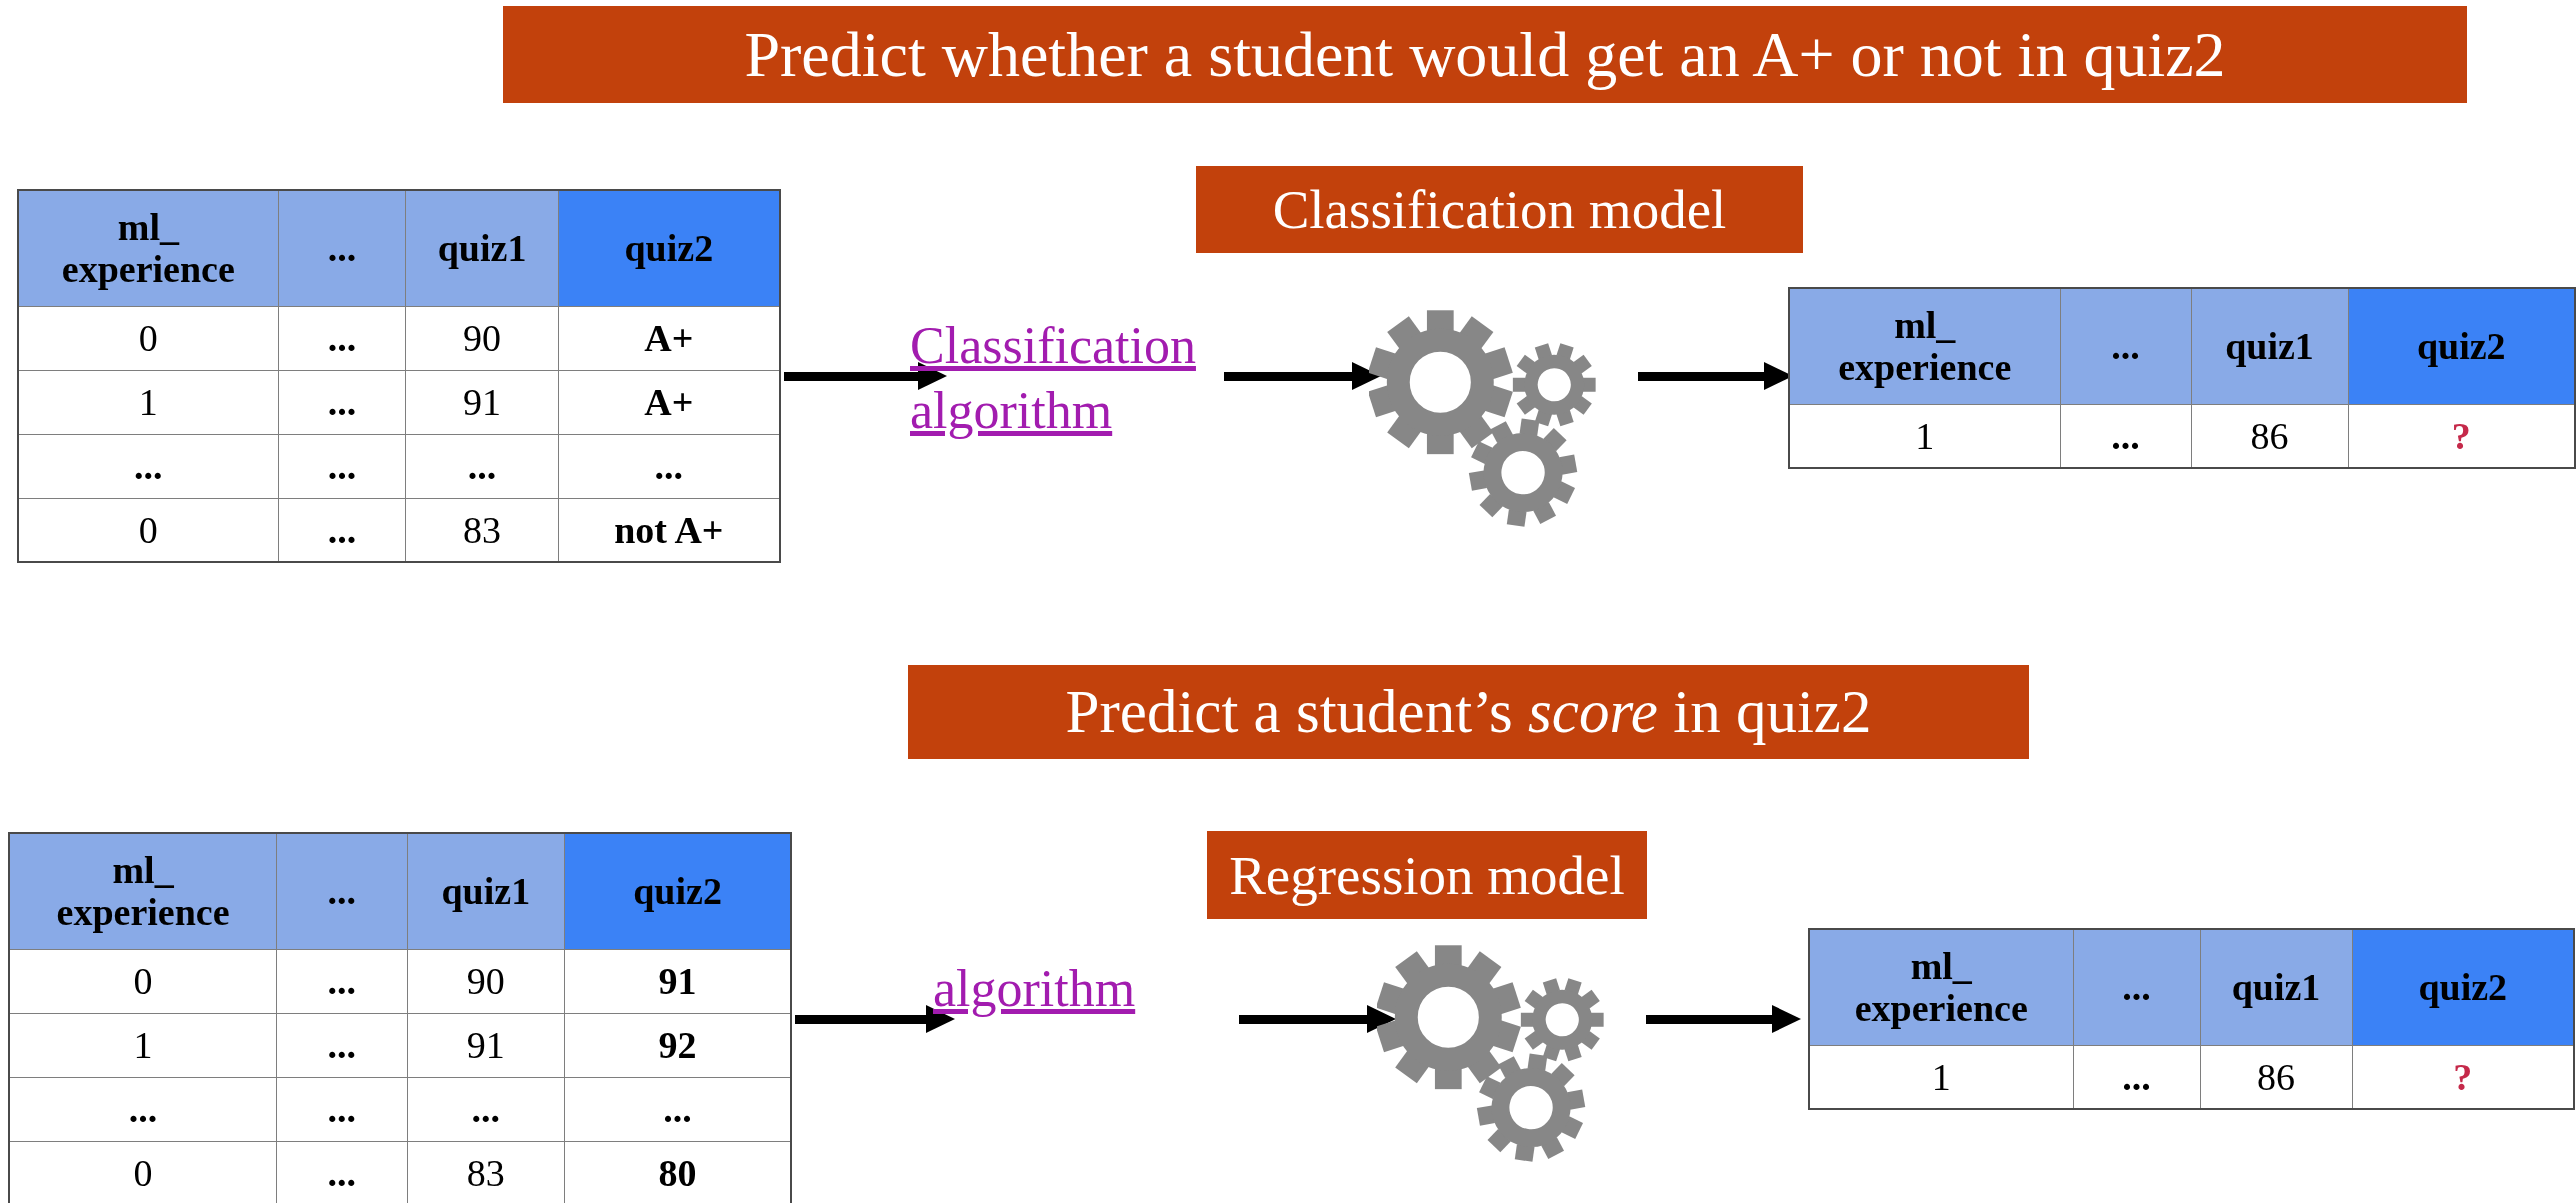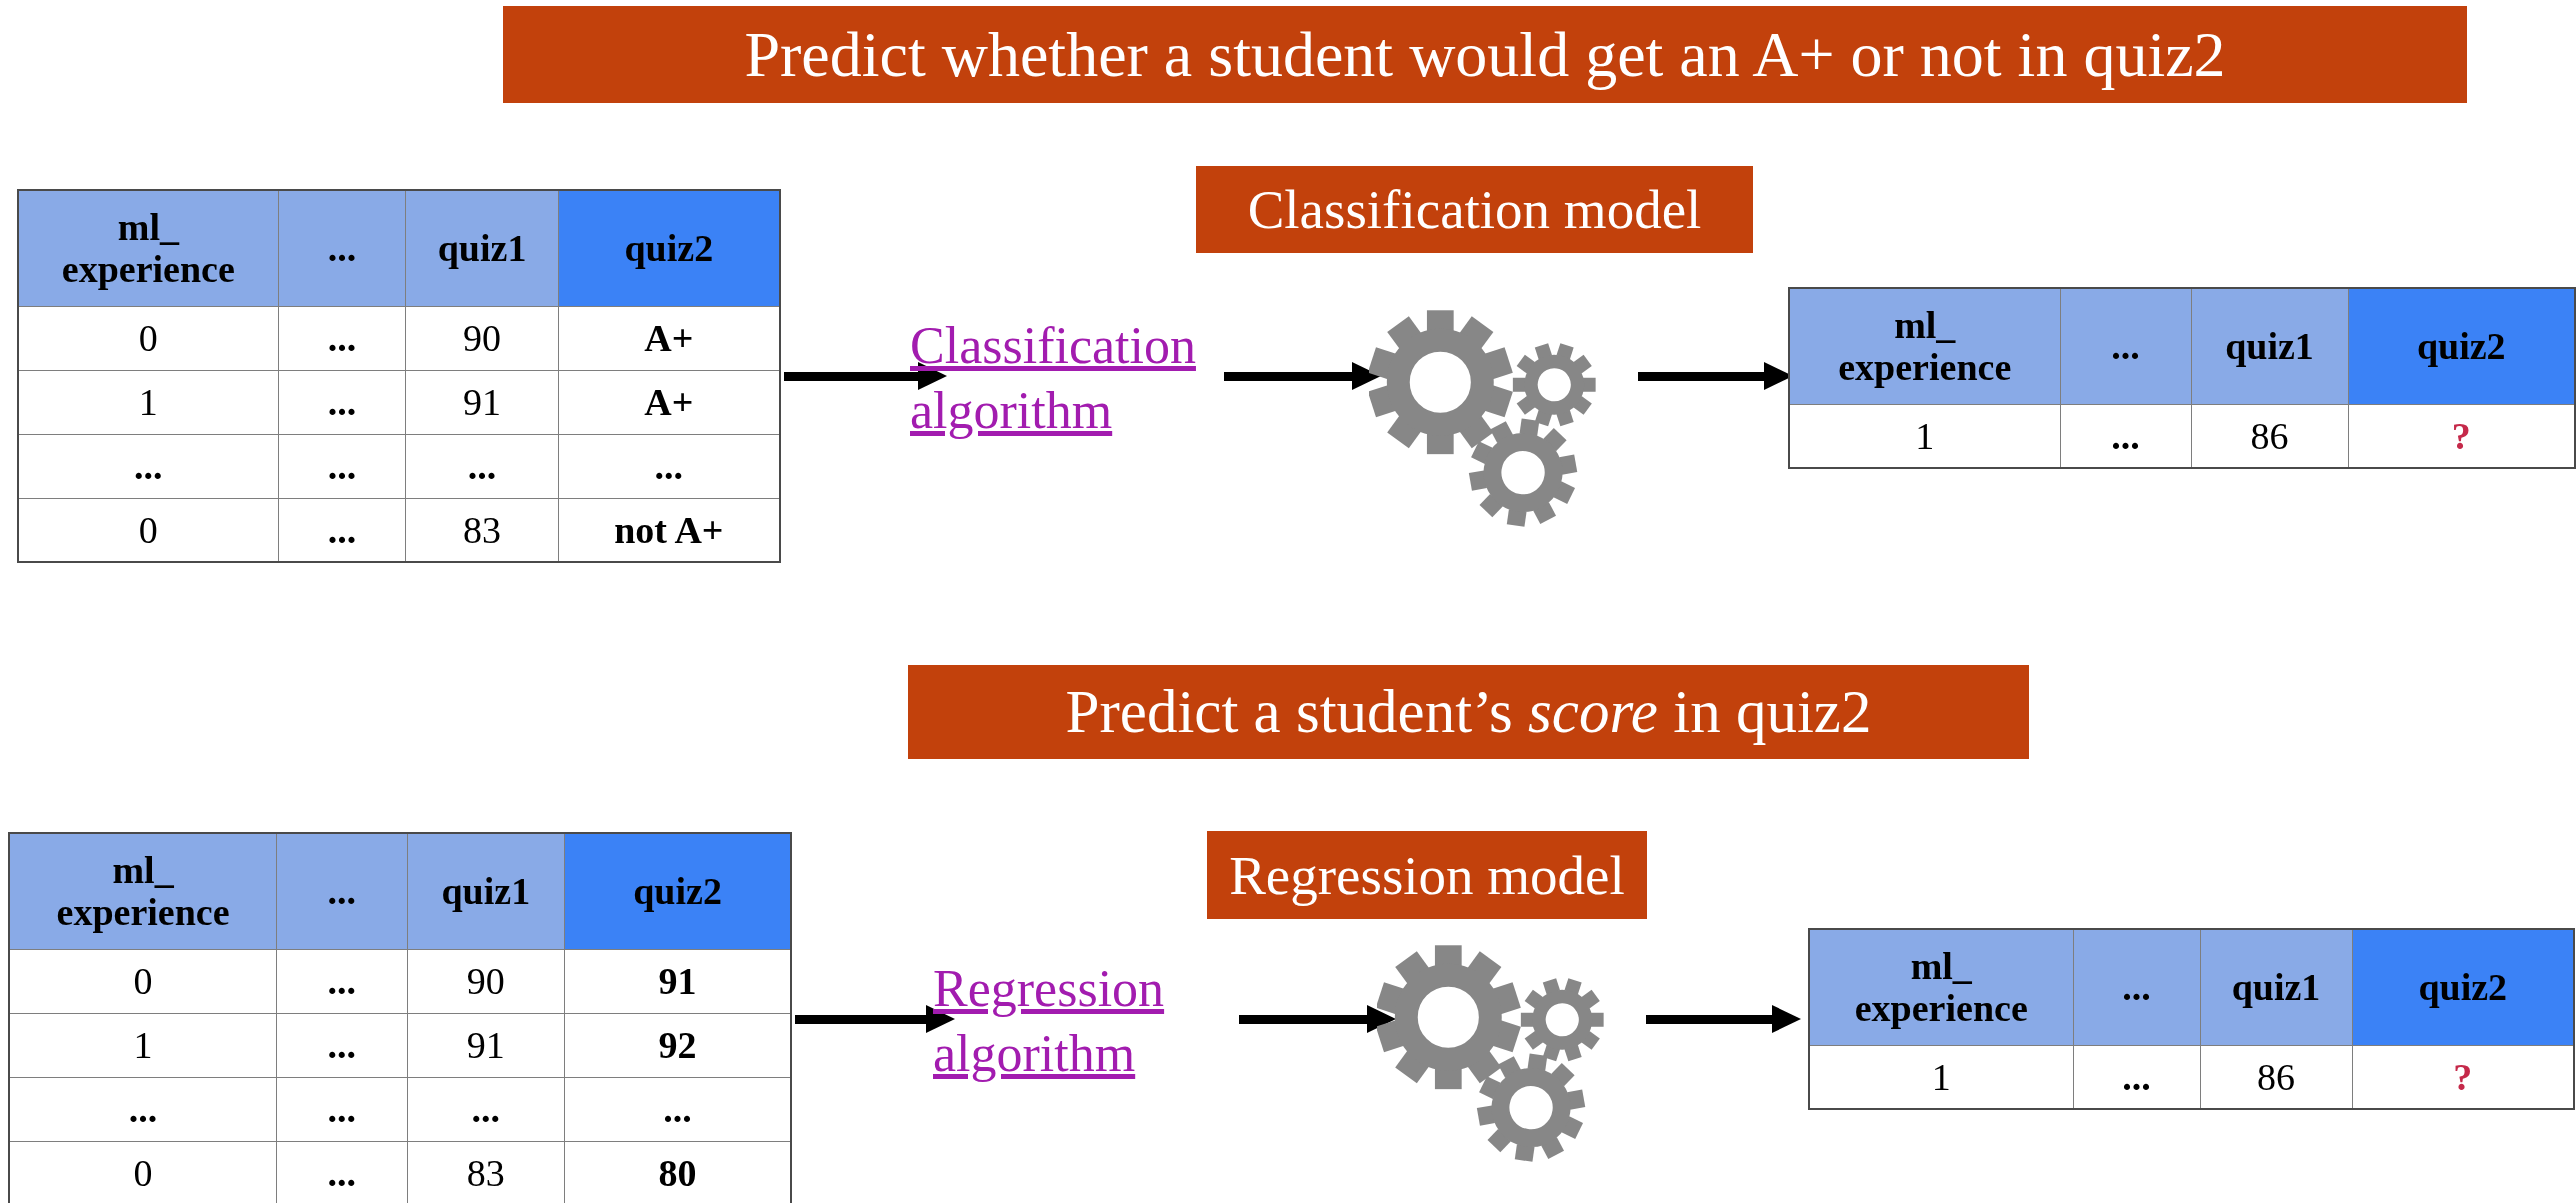--- a/index.html
+++ b/index.html
@@ -45,21 +45,21 @@
   }
   .gears{position:absolute;}
 </style>
 </head>
 <body>
 
 <div class="banner banner-title" style="left:503px;top:6.4px;width:1964px;height:97px;">
   <span>Predict whether a student would get an A+ or not in quiz2</span>
 </div>
 
-<div class="banner banner-model" style="left:1196px;top:166px;width:557px;height:87px;">
+<div class="banner banner-model" style="left:1196px;top:166px;width:607px;height:87px;">
   <span>Classification model</span>
 </div>
 
 <table class="datatable" style="left:16.6px;top:189px;width:762px;">
   <colgroup>
       <col style="width:261px">
       <col style="width:127px">
       <col style="width:153px">
       <col style="width:221px">
     </colgroup>
@@ -244,21 +244,20 @@
   </tr>
 </tbody>
   </table>
 
 <div class="arrow" style="left:795px;top:1005px;width:160px;">
   <div class="shaft"></div>
   <div class="head"></div>
 </div>
 
 <div class="algo-label" style="left:933px;top:956px;width:395px;">
-  <div>Regression</div>
   <div>algorithm</div>
 </div>
 
 <div class="arrow" style="left:1239px;top:1005px;width:157px;">
   <div class="shaft"></div>
   <div class="head"></div>
 </div>
 
 <svg class="gears" style="left:1377px;top:944px;" width="261" height="226" viewBox="0 0 410 355">
   <g transform="translate(112,115)" fill="#878787">

